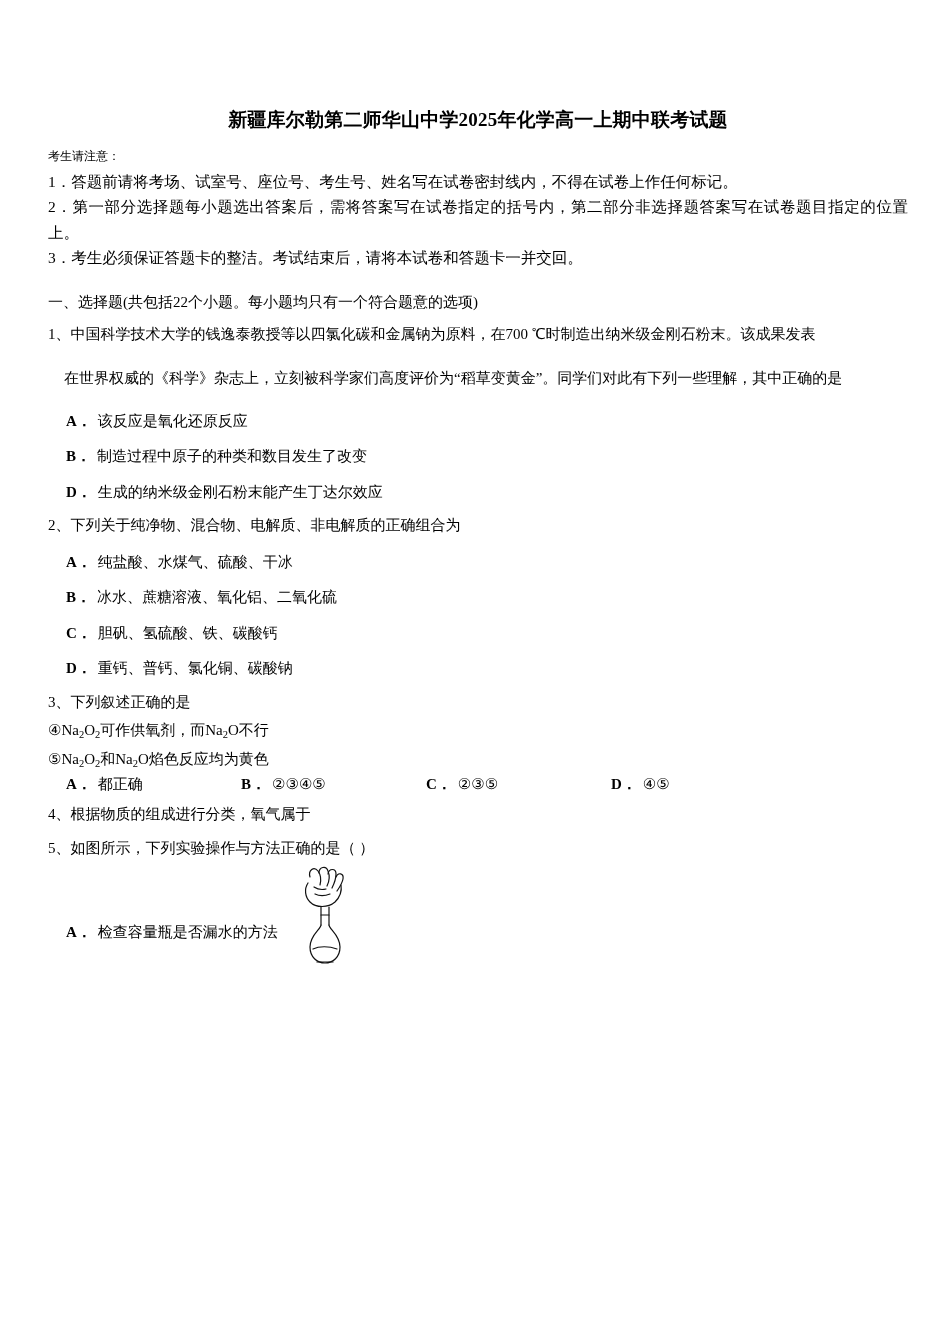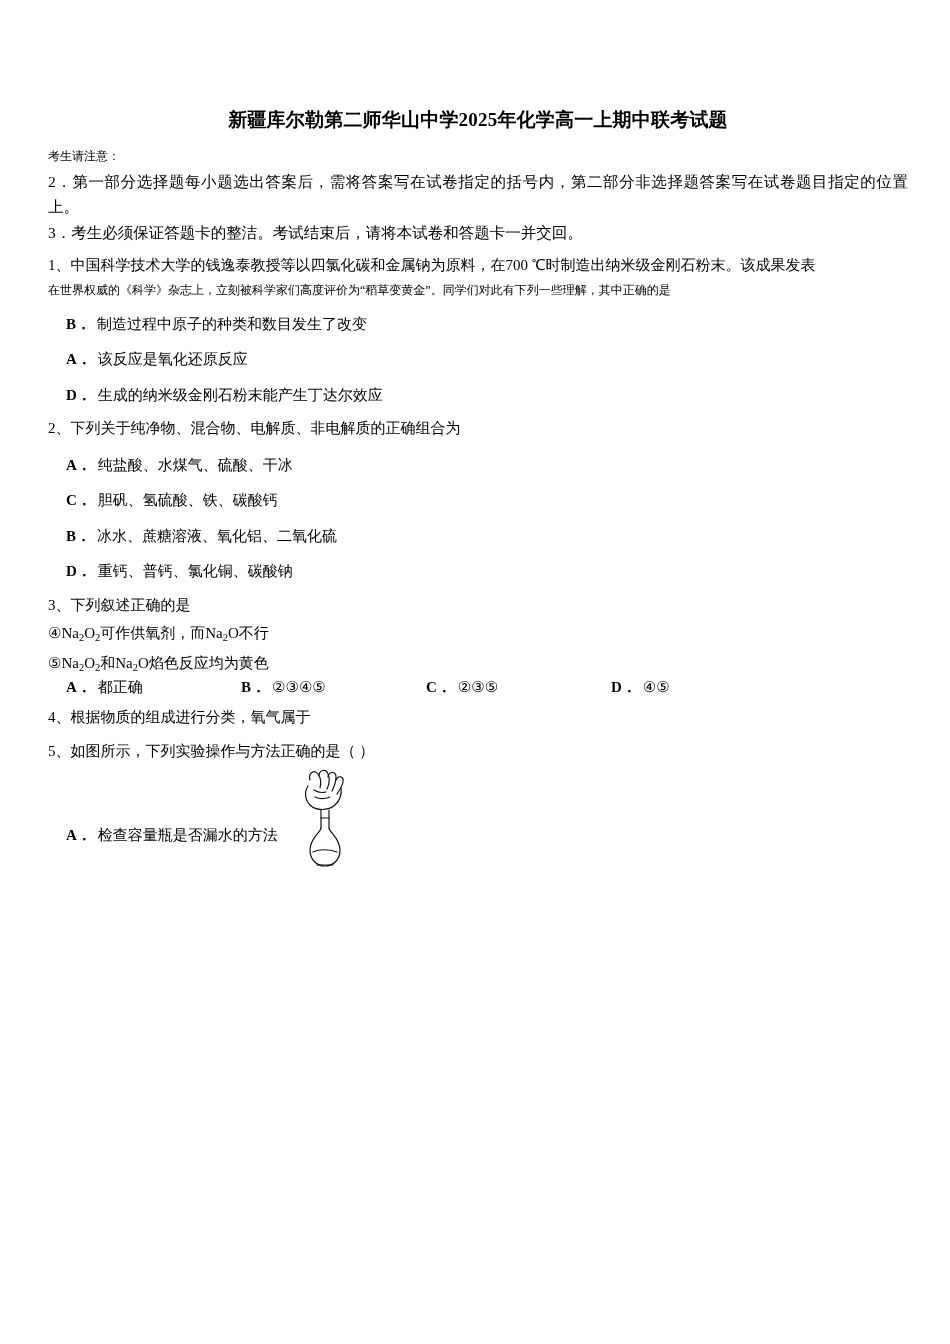--- a/index.html
+++ b/index.html
@@ -54,23 +54,23 @@
     margin: 20px 0 2px 0;
     line-height: 1.6;
   }
   .q-stem {
     font-size: 15px;
     line-height: 1.9;
     margin: 6px 0 0 0;
     text-align: justify;
   }
   .q-stem-indent {
-    font-size: 12px;
+    font-size: 15px;
     line-height: 1.9;
-    margin: 0;
+    margin: 16px;
     text-align: justify;
   }
   .opt {
     font-size: 15px;
     line-height: 1.7;
     margin: 10px 0 0 0;
     padding-left: 18px;
   }
   .opt .lab {
     font-weight: bold;
@@ -128,34 +128,36 @@
 </style>
 </head>
 <body>
 
 <div class="page">
   <div class="content">
 
     <div class="doc-title">新疆库尔勒第二师华山中学2025年化学高一上期中联考试题</div>
 
     <div class="notice-head">考生请注意：</div>
+    <p class="notice-line">1．答题前请将考场、试室号、座位号、考生号、姓名写在试卷密封线内，不得在试卷上作任何标记。</p>
     <p class="notice-line">2．第一部分选择题每小题选出答案后，需将答案写在试卷指定的括号内，第二部分非选择题答案写在试卷题目指定的位置上。</p>
     <p class="notice-line">3．考生必须保证答题卡的整洁。考试结束后，请将本试卷和答题卡一并交回。</p>
 
+    <div class="section-head">一、选择题(共包括22个小题。每小题均只有一个符合题意的选项)</div>
 
     <p class="q-stem">1、中国科学技术大学的钱逸泰教授等以四氯化碳和金属钠为原料，在700 ℃时制造出纳米级金刚石粉末。该成果发表</p>
     <p class="q-stem-indent">在世界权威的《科学》杂志上，立刻被科学家们高度评价为“稻草变黄金”。同学们对此有下列一些理解，其中正确的是</p>
+    <p class="opt"><span class="lab">A．</span><span>该反应是氧化还原反应</span></p>
     <p class="opt"><span class="lab">B．</span><span>制造过程中原子的种类和数目发生了改变</span></p>
-    <p class="opt"><span class="lab">A．</span><span>该反应是氧化还原反应</span></p>
     <p class="opt"><span class="lab">D．</span><span>生成的纳米级金刚石粉末能产生丁达尔效应</span></p>
 
     <p class="q-stem">2、下列关于纯净物、混合物、电解质、非电解质的正确组合为</p>
     <p class="opt"><span class="lab">A．</span><span>纯盐酸、水煤气、硫酸、干冰</span></p>
+    <p class="opt"><span class="lab">B．</span><span>冰水、蔗糖溶液、氧化铝、二氧化硫</span></p>
     <p class="opt"><span class="lab">C．</span><span>胆矾、氢硫酸、铁、碳酸钙</span></p>
-    <p class="opt"><span class="lab">B．</span><span>冰水、蔗糖溶液、氧化铝、二氧化硫</span></p>
     <p class="opt"><span class="lab">D．</span><span>重钙、普钙、氯化铜、碳酸钠</span></p>
 
     <p class="q-stem">3、下列叙述正确的是</p>
     <p class="sub-line">④Na<sub>2</sub>O<sub>2</sub>可作供氧剂，而Na<sub>2</sub>O不行</p>
     <p class="sub-line">⑤Na<sub>2</sub>O<sub>2</sub>和Na<sub>2</sub>O焰色反应均为黄色</p>
     <div class="opt-row">
       <span class="cell c1"><span class="lab">A．</span><span>都正确</span></span>
       <span class="cell c2"><span class="lab">B．</span><span>②③④⑤</span></span>
       <span class="cell c3"><span class="lab">C．</span><span>②③⑤</span></span>
       <span class="cell c4"><span class="lab">D．</span><span>④⑤</span></span>

